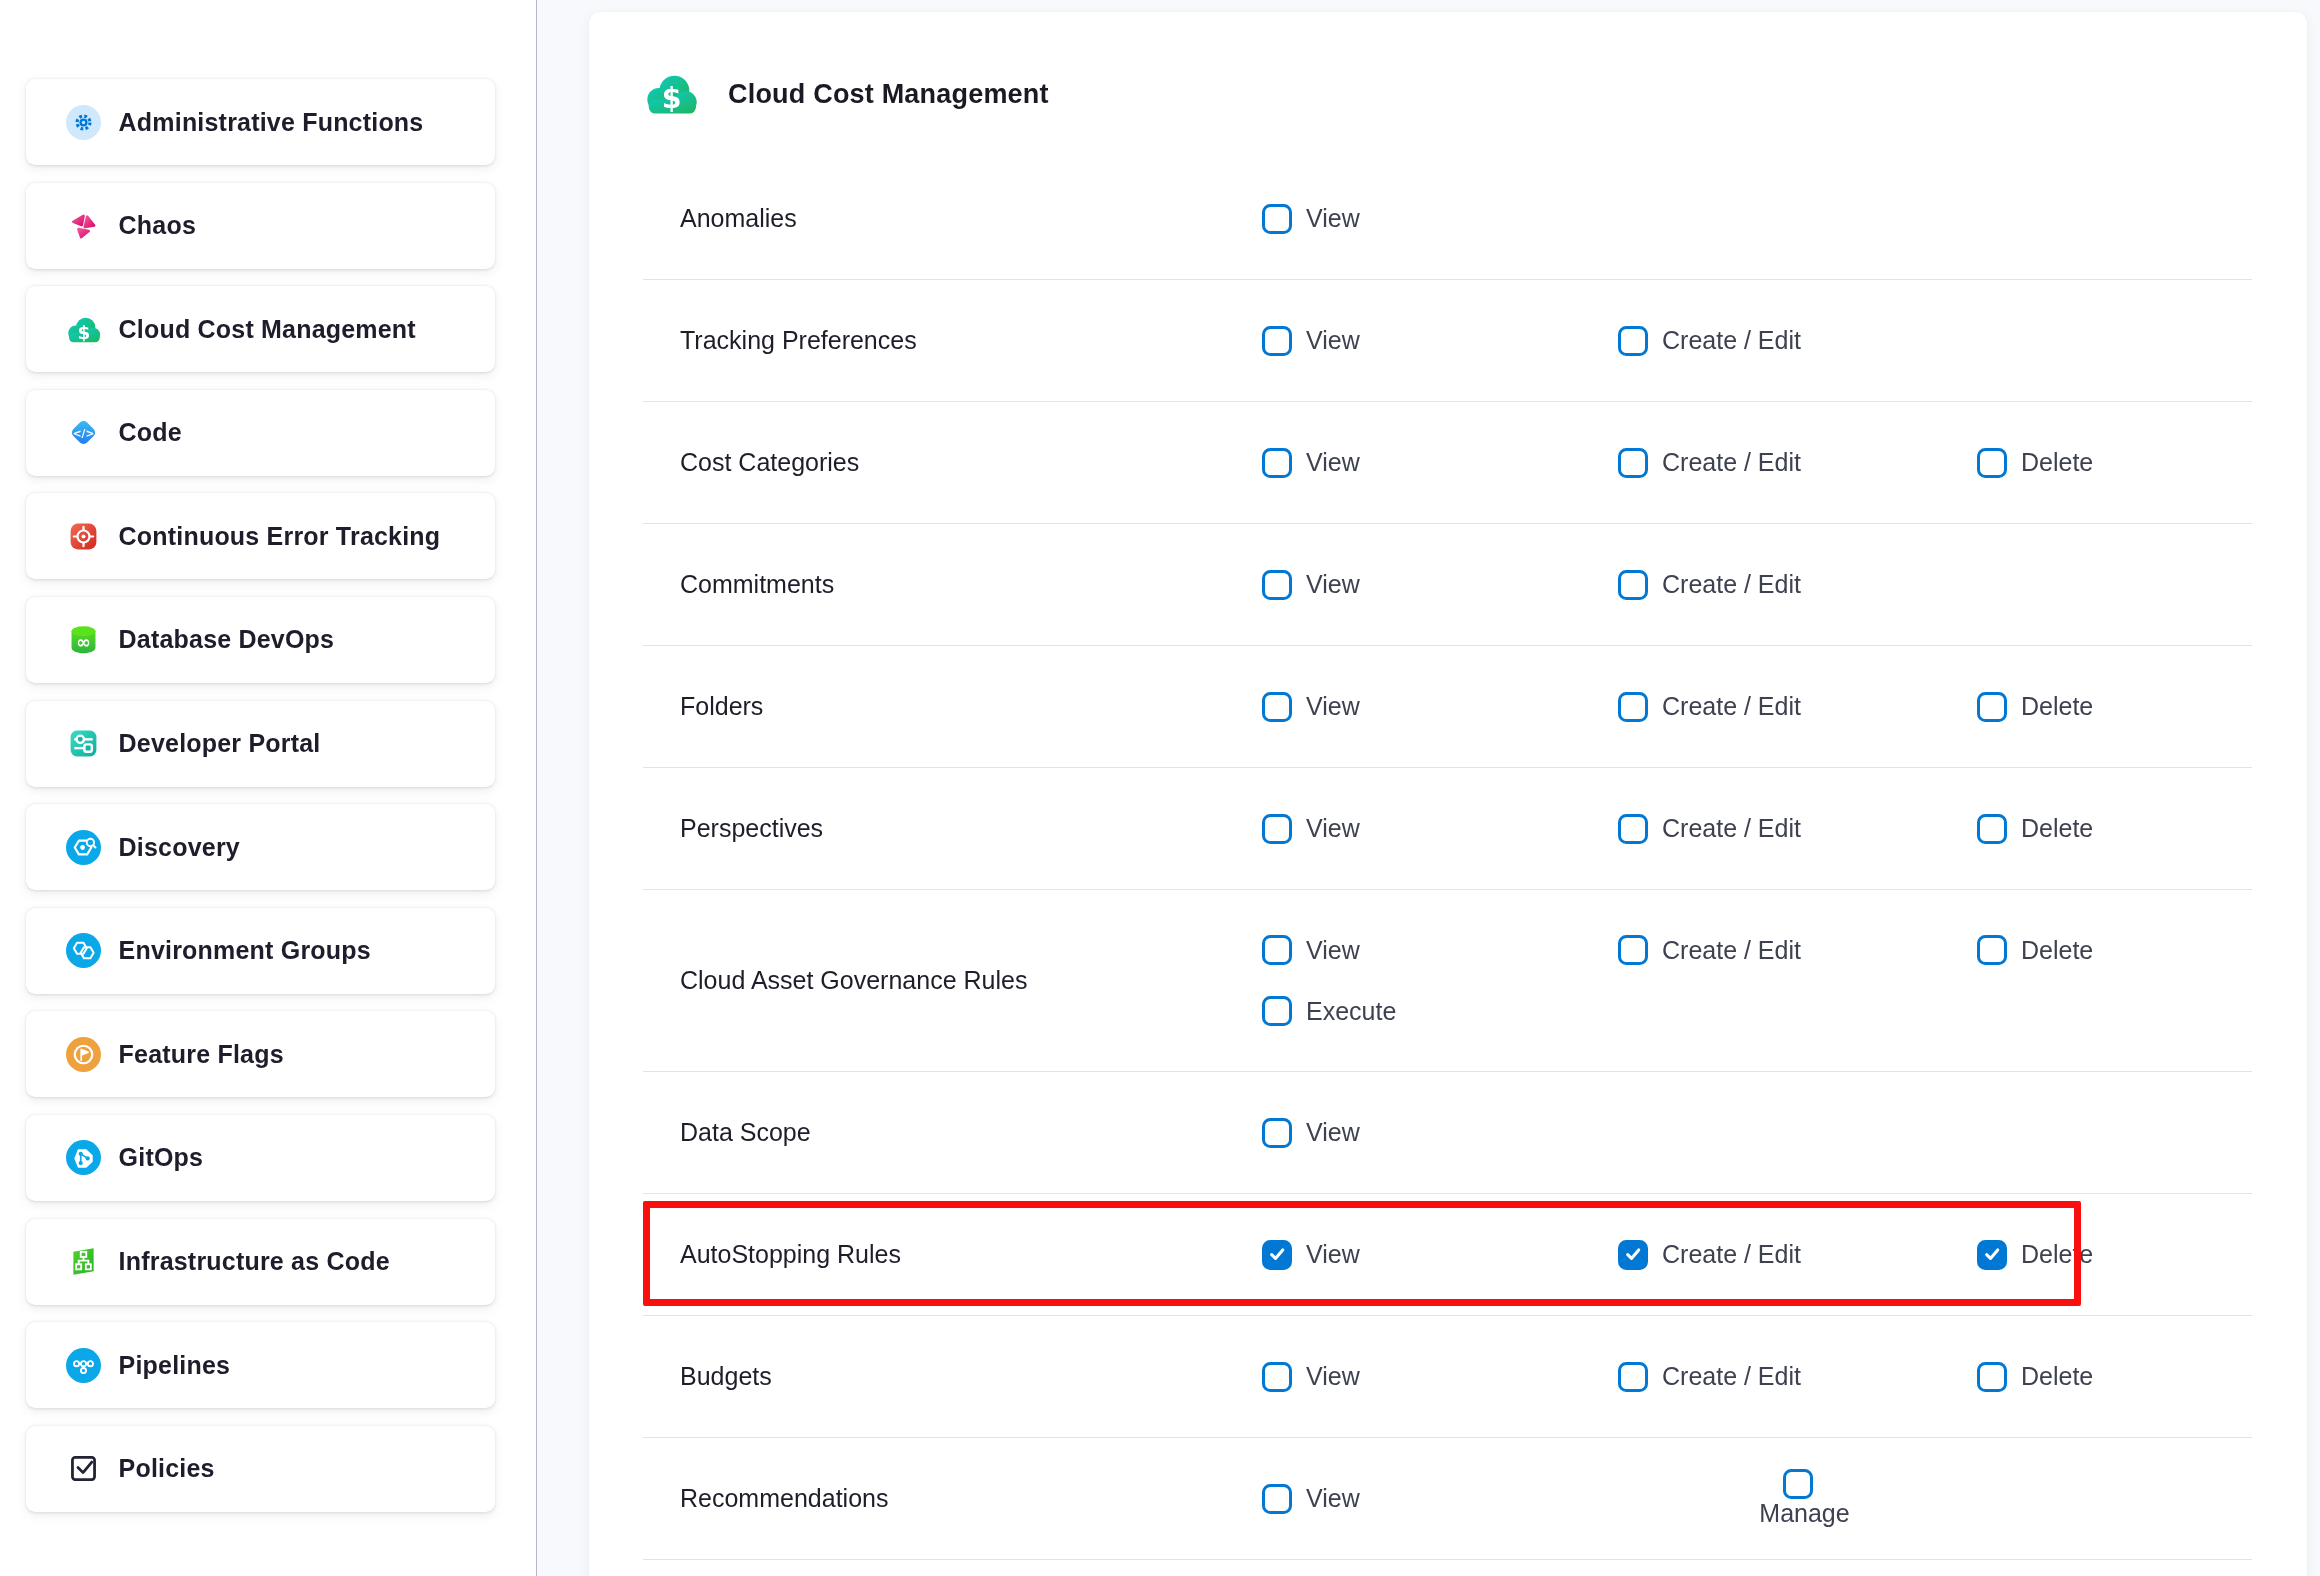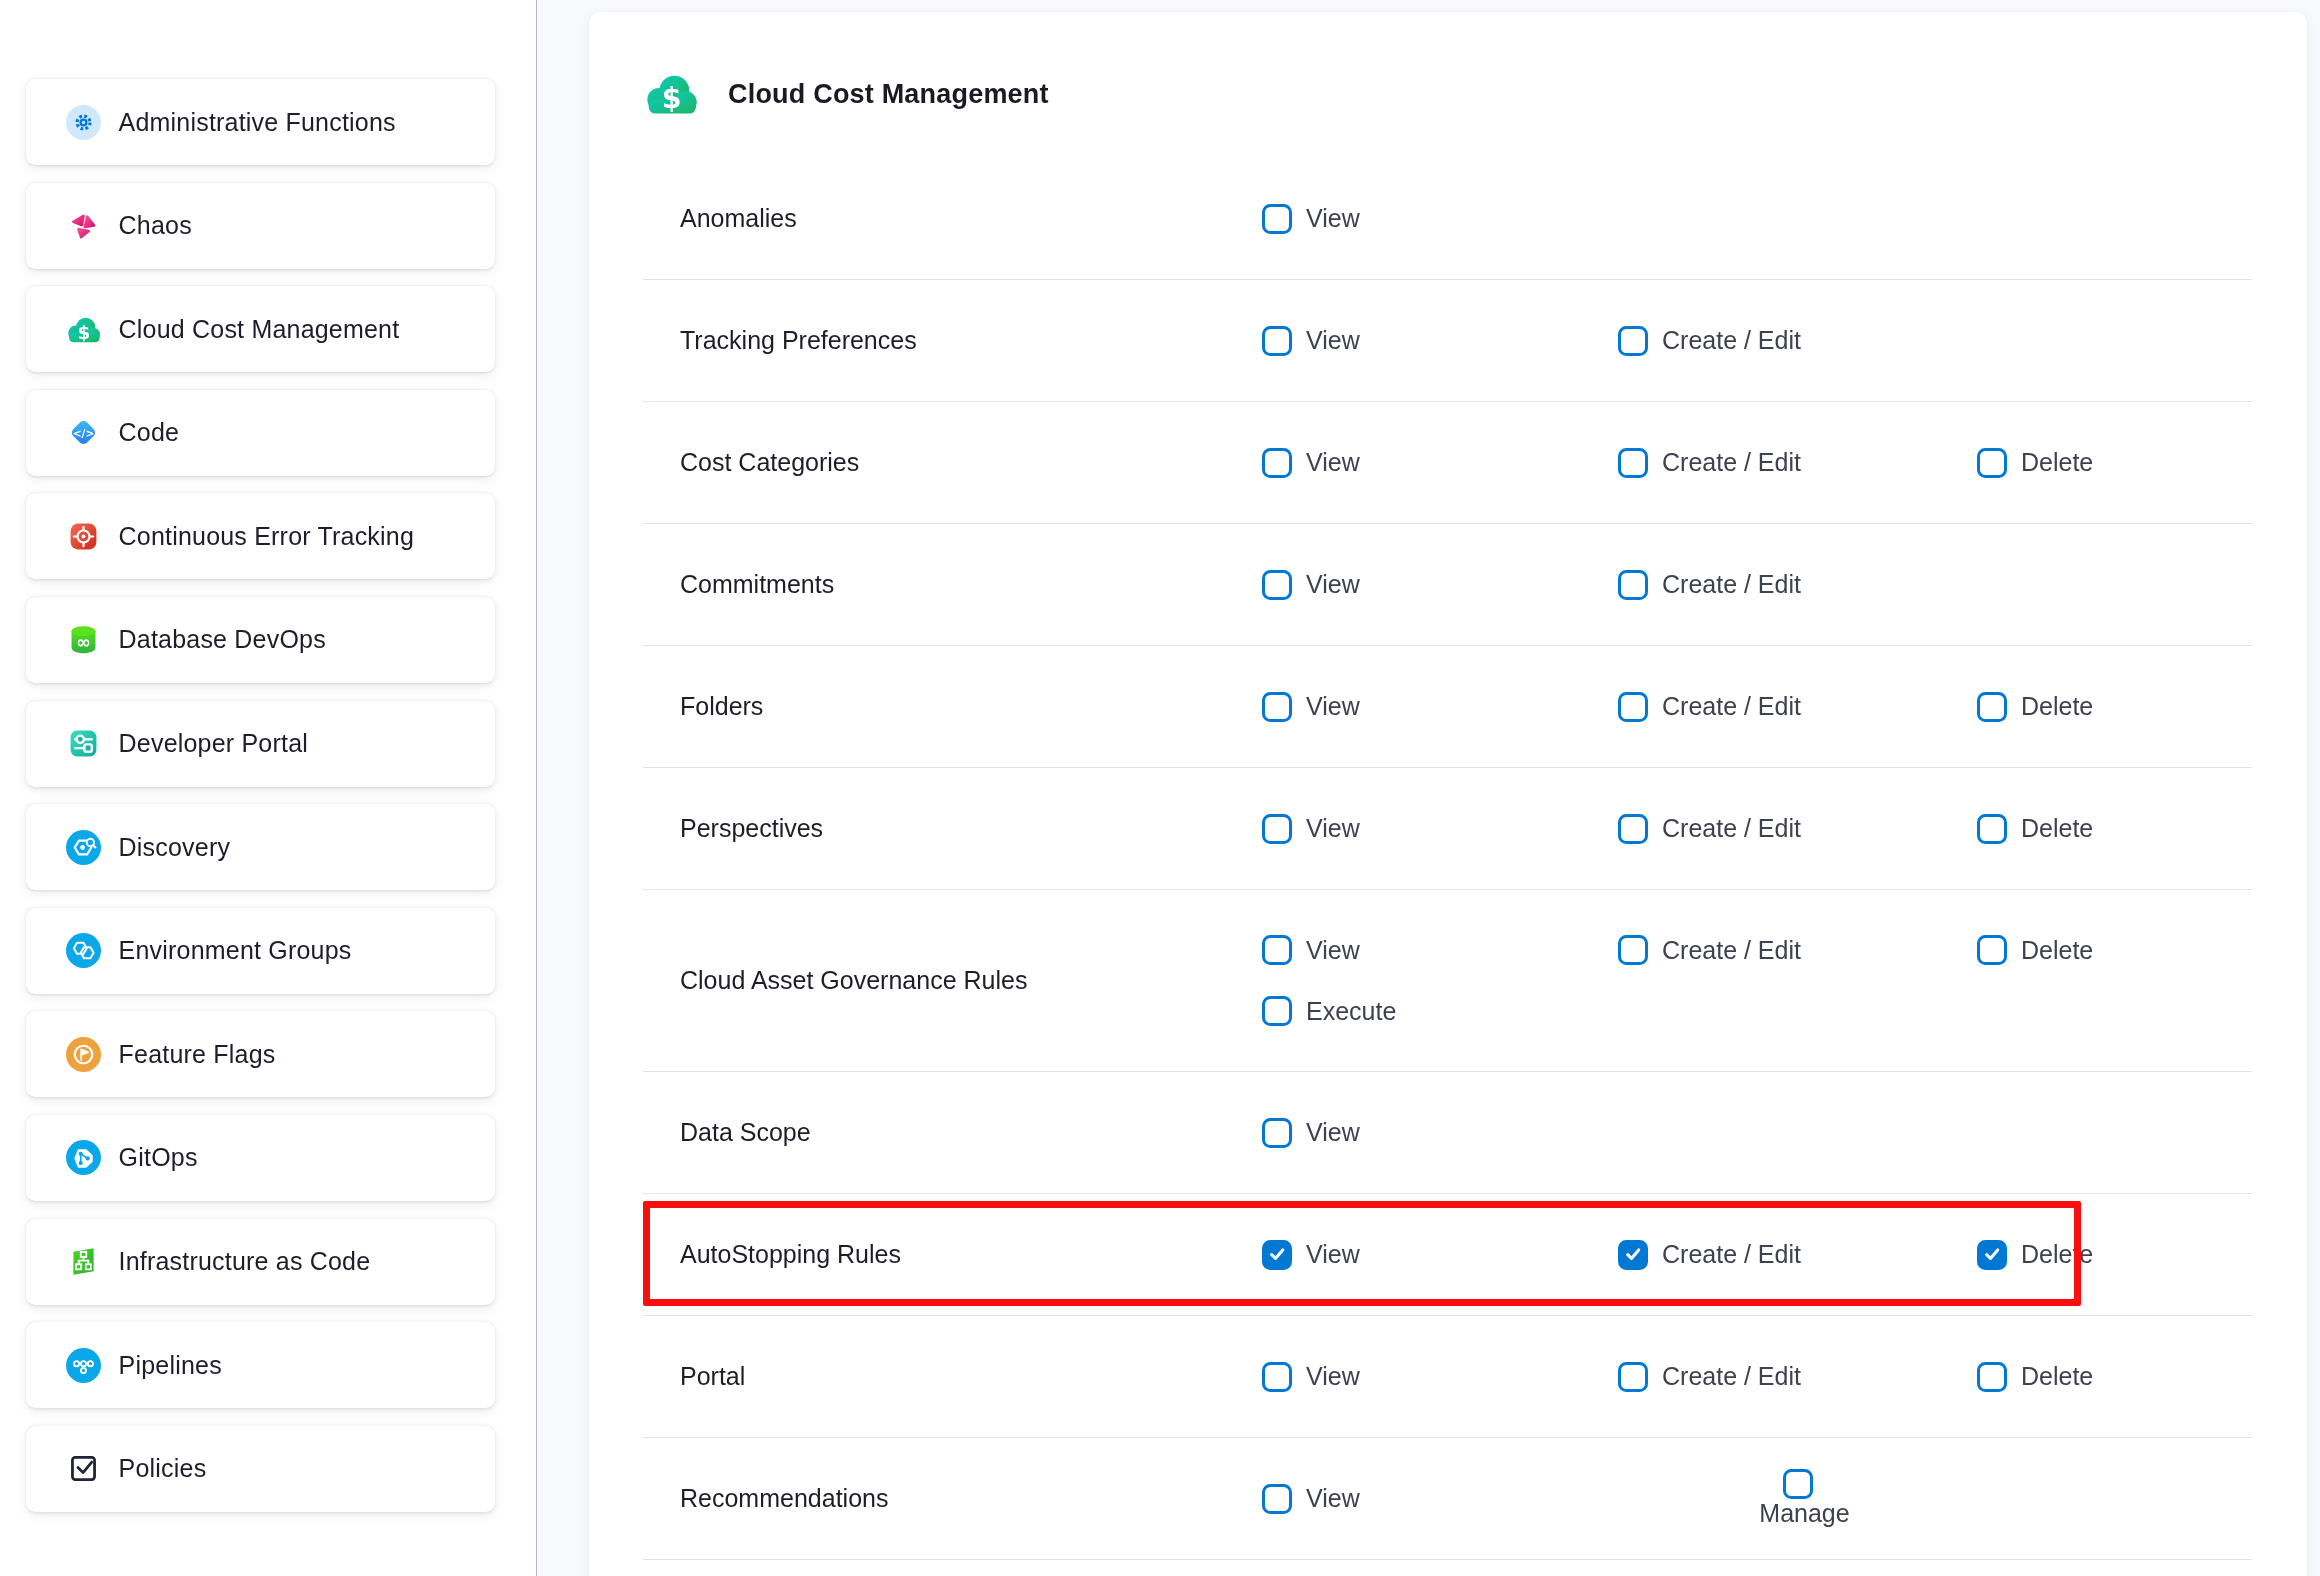--- a/index.html
+++ b/index.html
@@ -20,21 +20,21 @@
   #sidebar-list{padding-top:79px;}
   .side-card{
     width:469px;height:86px;margin:0 0 17.6px 26px;border-radius:9.3px;
     background:#fff;
     box-shadow:0 0.9px 2.8px rgba(40,41,61,.12),0 3.7px 9.3px rgba(96,97,112,.10);
     display:flex;align-items:center;padding-left:40px;box-sizing:border-box;
     cursor:pointer;
   }
   .side-icon{width:35px;height:35px;flex:0 0 35px;}
   .side-icon svg{width:35px;height:35px;display:block;}
-  .side-label{margin-left:17.6px;font-size:25px;font-weight:400;color:#1d1d2b;letter-spacing:0.2px;white-space:nowrap;}
+  .side-label{margin-left:17.6px;font-size:25px;font-weight:700;color:#1d1d2b;letter-spacing:0.2px;white-space:nowrap;}
 
   
   .content{position:absolute;left:539px;top:0;right:0;bottom:0;}
   .card{
     position:absolute;left:50px;top:12px;width:1718px;height:1658px;
     background:#ffffff;border-radius:11px;
     box-shadow:0 0.9px 1.9px rgba(40,41,61,.06),0 3.7px 11px rgba(96,97,112,.08);
   }
   .panel-header{height:146px;display:flex;align-items:center;padding:18.6px 0 0 53px;box-sizing:border-box;}
   .panel-icon svg{width:58px;height:46px;display:block;}
@@ -460,21 +460,21 @@
                   <svg viewBox="0 0 24 24">
                     <path d="M5.5 12.5l4.5 4.5 8.5-10" fill="none" stroke="#fff" stroke-width="3.6" stroke-linecap="round" stroke-linejoin="round"></path>
                   </svg>
                 </span>
                 <span class="perm-label">Delete</span>
               </label>
             </div>
             <div class="highlight-box"></div>
           </div>
           <div class="row">
-            <div class="row-label">Portal</div>
+            <div class="row-label">Budgets</div>
             <div class="perm-grid">
               <label class="perm" style="grid-area: 1 / 1;">
                 <span class="cb"></span>
                 <span class="perm-label">View</span>
               </label>
               <label class="perm" style="grid-area: 1 / 2;">
                 <span class="cb"></span>
                 <span class="perm-label">Create / Edit</span>
               </label>
               <label class="perm" style="grid-area: 1 / 3;">

